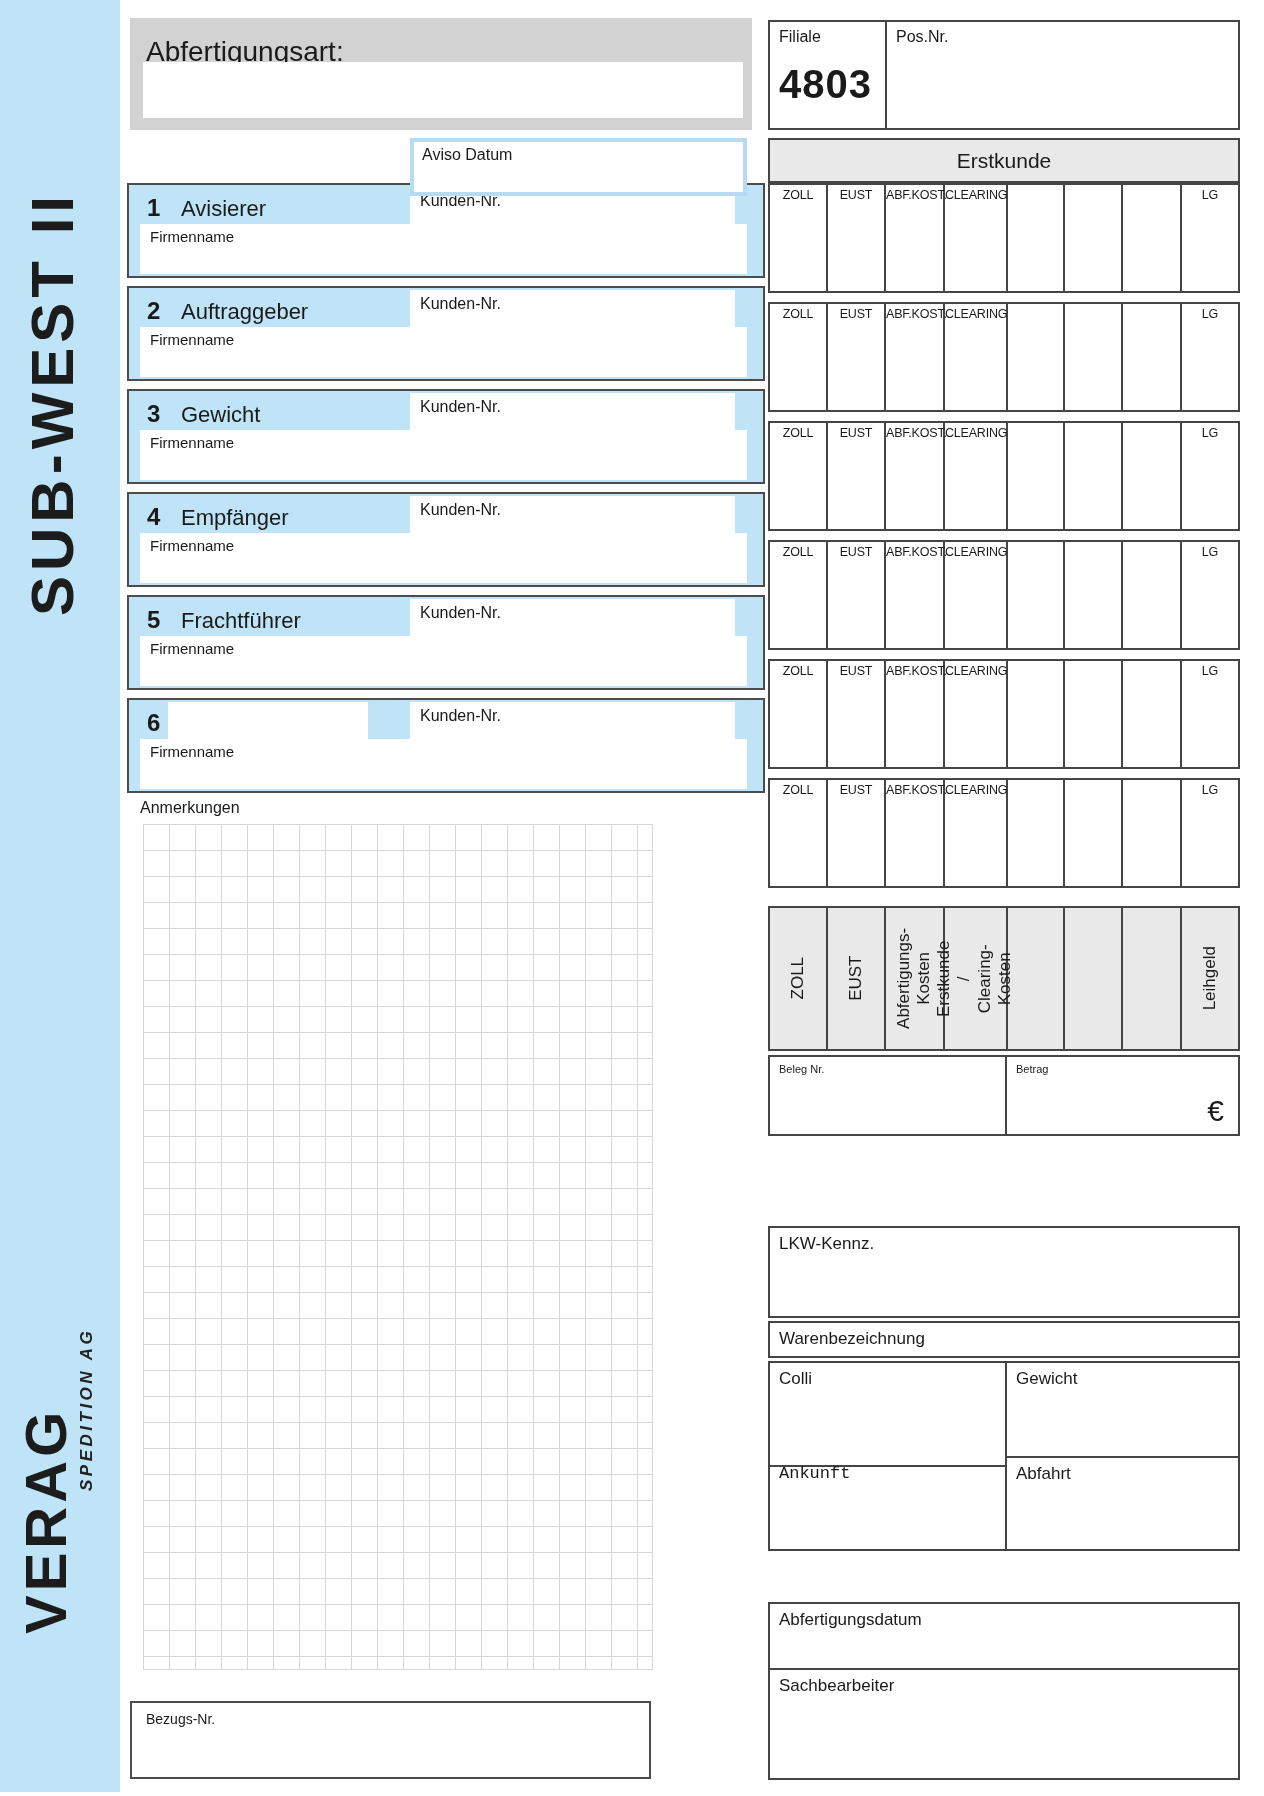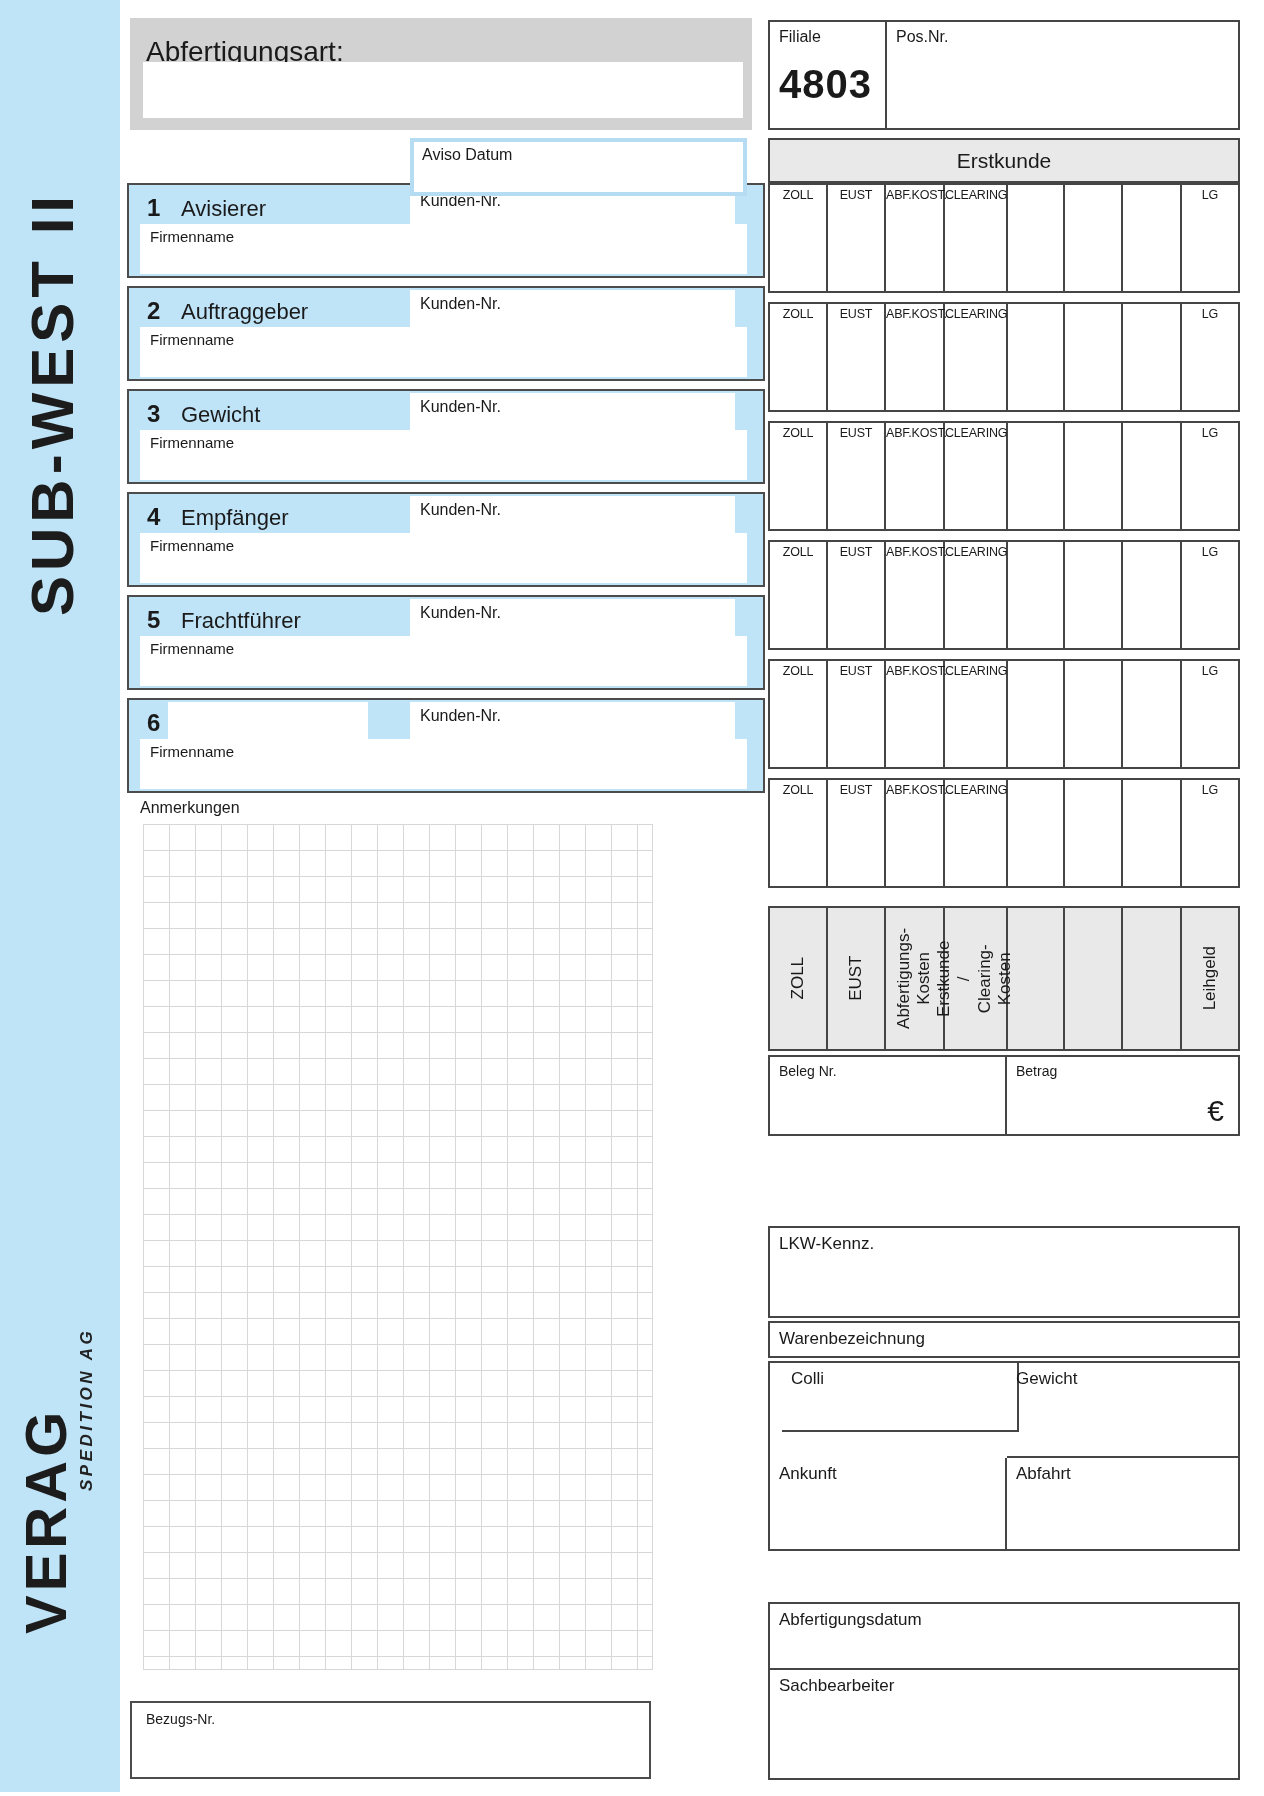--- a/index.html
+++ b/index.html
@@ -58,38 +58,38 @@
   .acell-label{display:block;padding-top:3px;font-size:12.5px;letter-spacing:-0.2px;}
   .rot-row{left:768px;top:906px;width:472px;height:145px;border:2px solid var(--bdr);background:var(--head-gray);
     display:grid;grid-template-columns:58px 58px 59px 63px 57px 58px 59px 56px;}
   .rcell{border-right:2px solid var(--bdr);display:flex;align-items:center;justify-content:center;overflow:visible;}
   .rcell:last-child{border-right:none;}
   .rot-label{display:inline-block;transform:rotate(-90deg);white-space:pre-line;text-align:center;
     font-size:17px;line-height:1.2;width:136px;}
   .beleg-row{left:768px;top:1055px;width:472px;height:81px;border:2px solid var(--bdr);background:#fff;}
   .beleg-cell{position:absolute;left:0;top:0;width:237px;height:100%;border-right:2px solid var(--bdr);}
   .betrag-cell{position:absolute;left:237px;top:0;right:0;height:100%;}
-  .beleg-cell .cell-label,.betrag-cell .cell-label{font-size:14px;text-align:center;}
+  .beleg-cell .cell-label,.betrag-cell .cell-label{font-size:11px;text-align:center;}
   .euro-sign{position:absolute;right:14px;bottom:6px;font-size:30px;}
   
   .anm-label{left:140px;top:799px;font-size:16px;}
   .anm-grid{left:143px;top:824px;width:510px;height:846px;
     background-image:linear-gradient(to right,#d7d7d7 1.5px,transparent 1.5px),
                      linear-gradient(to bottom,#d7d7d7 1.5px,transparent 1.5px);
     background-size:26px 26px;border-right:1.5px solid #d7d7d7;border-bottom:1.5px solid #d7d7d7;}
   
   .box{border:2.5px solid var(--bdr);background:#fff;}
   .box .cell-label{font-size:17px;}
   .lkw-box{left:768px;top:1226px;width:472px;height:92px;}
   .waren-box{left:768px;top:1321px;width:472px;height:37px;}
   .cg-box{left:768px;top:1361px;width:472px;height:190px;}
   .cg-cell{position:absolute;}
-  .cg-tl{left:12px;top:0;width:237px;height:69px;border-right:2px solid var(--bdr);border-bottom:2px solid var(--bdr);}
+  .cg-tl{left:0;top:0;width:237px;height:104px;border-right:2px solid var(--bdr);border-bottom:2px solid var(--bdr);}
   .cg-tr{left:237px;top:0;right:0;height:95px;border-bottom:2px solid var(--bdr);}
-  .cg-bl{left:0;top:95px;width:237px;bottom:0;border-right:2px solid var(--bdr);}
+  .cg-bl{left:0;top:95px;width:237px;bottom:0;border-right:2px solid var(--bdr);font-family:Liberation Mono, monospace;}
   .cg-br{left:237px;top:95px;right:0;bottom:0;}
   .proc-box{left:768px;top:1602px;width:472px;height:178px;}
   .proc-top{position:absolute;left:0;top:0;right:0;height:66px;border-bottom:2px solid var(--bdr);}
   .proc-bottom{position:absolute;left:0;top:66px;right:0;bottom:0;border-radius:31px;}
   .bezugs-box{left:130px;top:1701px;width:521px;height:78px;border:2.5px solid #4c4c4c;background:#fff;}
   .bezugs-box .cell-label{left:14px;top:8px;font-size:14px;}
 </style>
 </head>
 <body>
 

